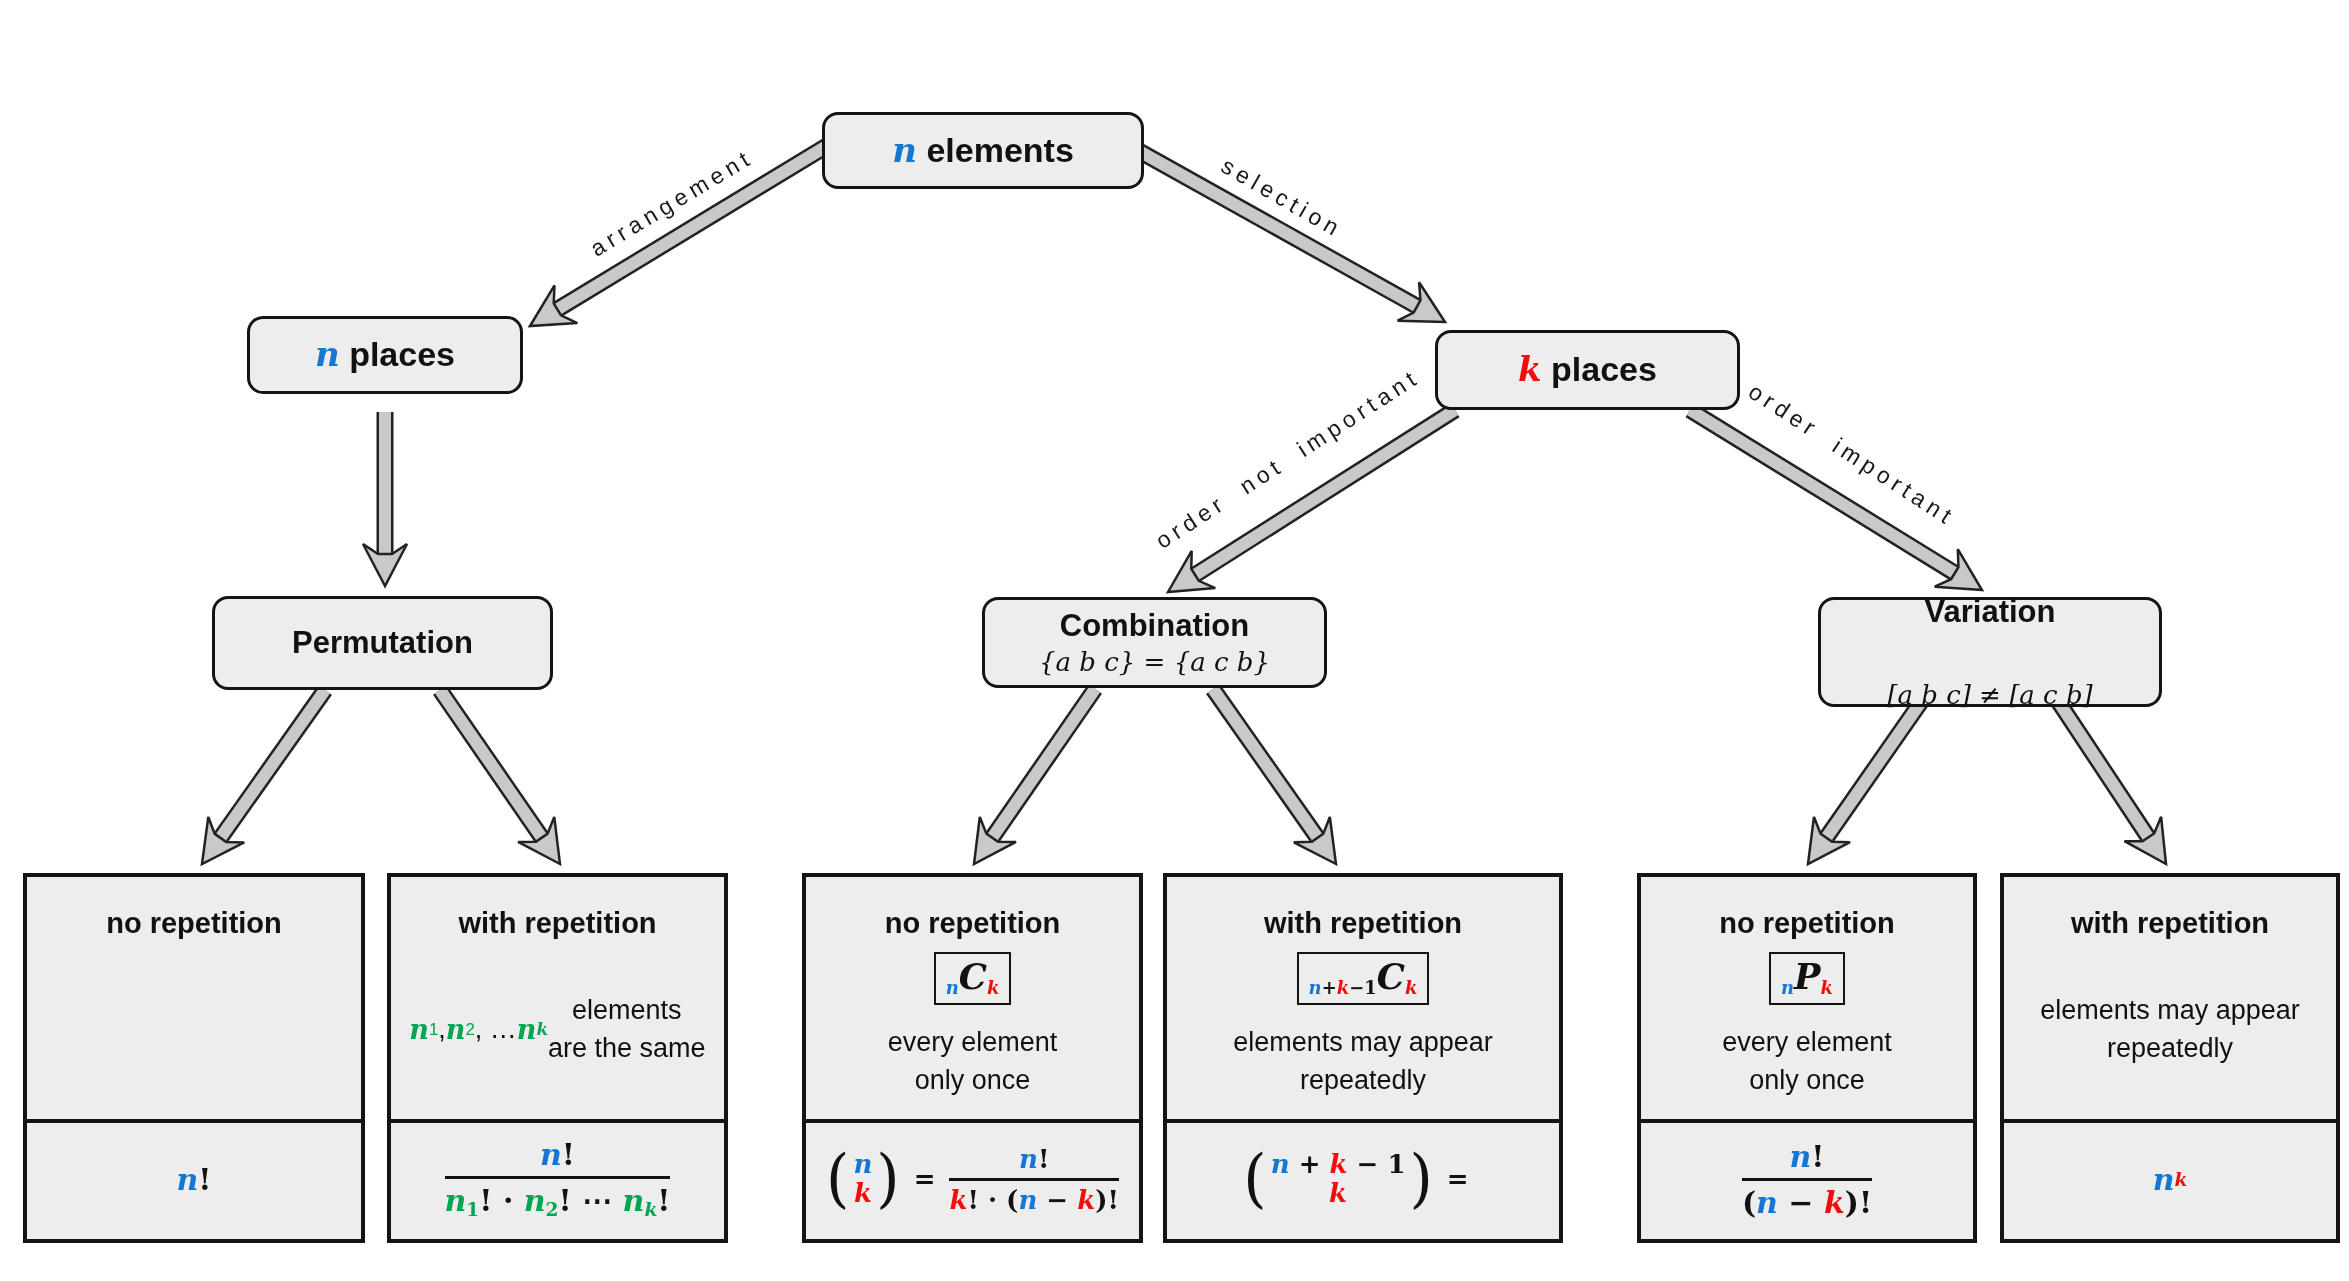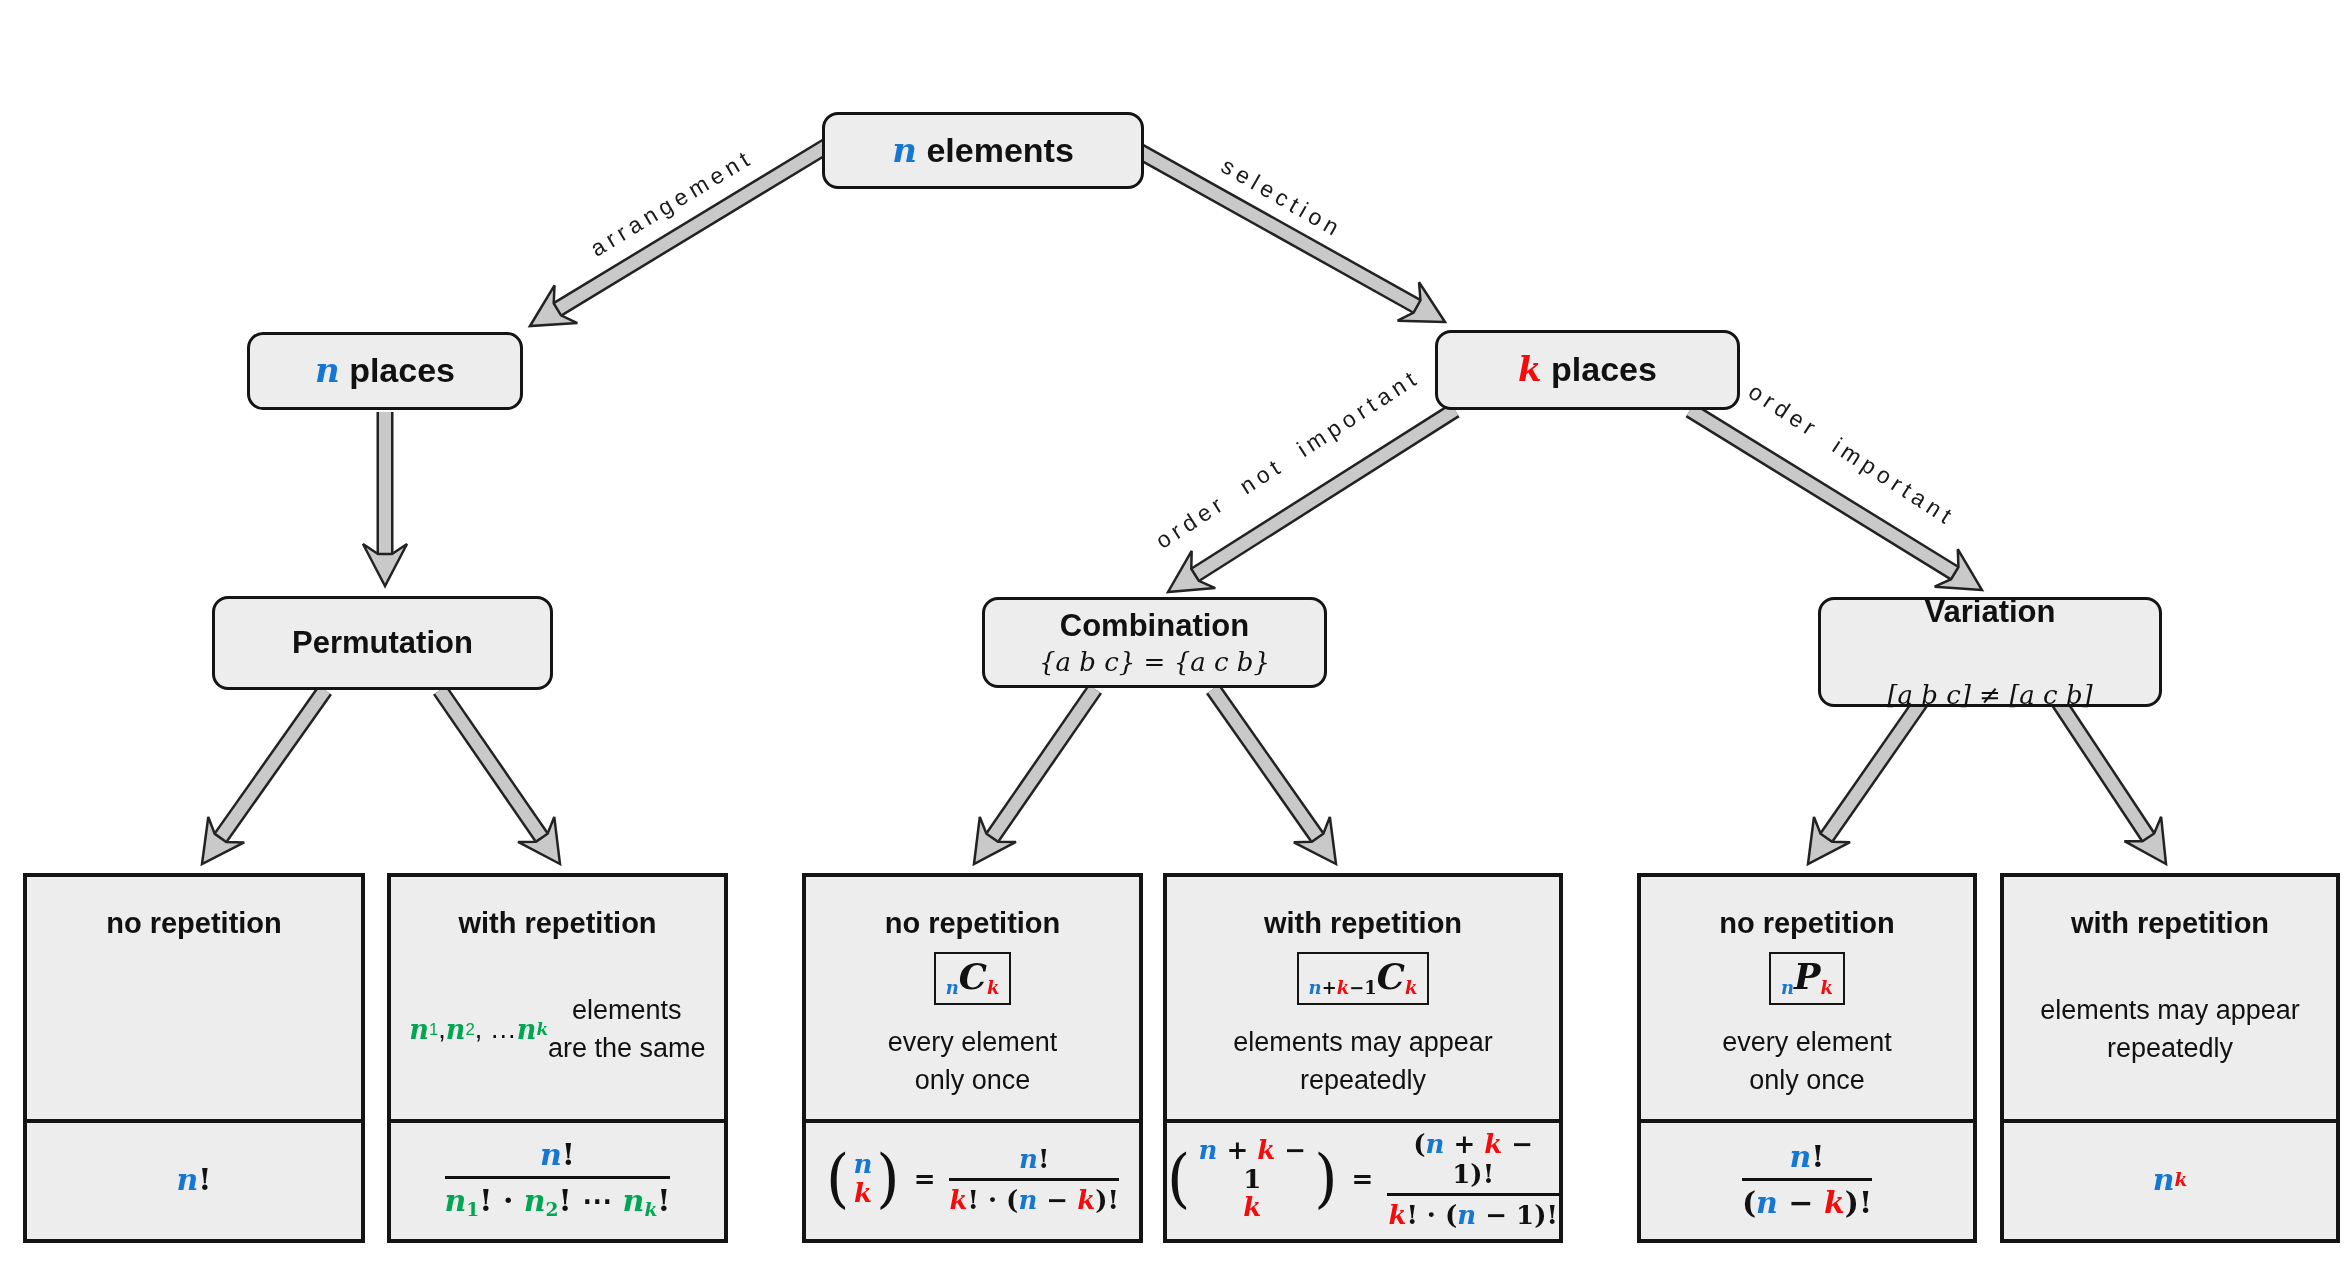--- a/index.html
+++ b/index.html
@@ -137,21 +137,21 @@
 
   <div class="edge-label" style="left:672px; top:203px; transform:translate(-50%,-50%) rotate(-31deg);">arrangement</div>
   <div class="edge-label" style="left:1282px; top:198px; transform:translate(-50%,-50%) rotate(30deg);">selection</div>
   <div class="edge-label" style="left:1288px; top:459px; transform:translate(-50%,-50%) rotate(-33deg);">order not important</div>
   <div class="edge-label" style="left:1852px; top:455px; transform:translate(-50%,-50%) rotate(33deg);">order important</div>
 
   <div class="node" style="left:822px; top:72px; width:322px; height:77px;margin-top:40px;">
     <div class="node-title"><span class="b it">n</span><span> elements</span></div>
   </div>
 
-  <div class="node" style="left:247px; top:332px; width:276px; height:78px;">
+  <div class="node" style="left:247px; top:316px; width:276px; height:78px;">
     <div class="node-title"><span class="b it">n</span><span> places</span></div>
   </div>
 
   <div class="node" style="left:1435px; top:330px; width:305px; height:80px;">
     <div class="node-title"><span class="r it">k</span><span> places</span></div>
   </div>
 
   <div class="node" style="left:212px; top:596px; width:341px; height:94px;">
     <div class="node-title-sm">Permutation</div>
   </div>
@@ -228,24 +228,20 @@
     <div class="leaf-formula tight">
       <span class="binom">
         <span class="paren">(</span>
         <span class="bstack">
           <span><span class="b it">n</span><span> + </span><span class="r it">k</span><span> − 1</span></span>
           <span><span class="r it">k</span></span>
         </span>
         <span class="paren">)</span>
       </span>
       <span class="eq">=</span>
-      <span class="frac">
-        <span class="ftop"><span>(</span><span class="b it">n</span><span> + </span><span class="r it">k</span><span> − 1)!</span></span>
-        <span class="fbot"><span class="r it">k</span><span>! · (</span><span class="b it">n</span><span> − 1)!</span></span>
-      </span>
     </div>
   </div>
 
   <div class="leaf" style="left:1637px; width:340px;">
     <div class="leaf-top">
       <div class="leaf-title">no repetition</div>
       <div class="symbol-wrap">
         <span class="symbol-box"><span class="b sub it">n</span><span class="it big">P</span><span class="r sub it">k</span></span>
       </div>
       <div class="leaf-desc">every element

